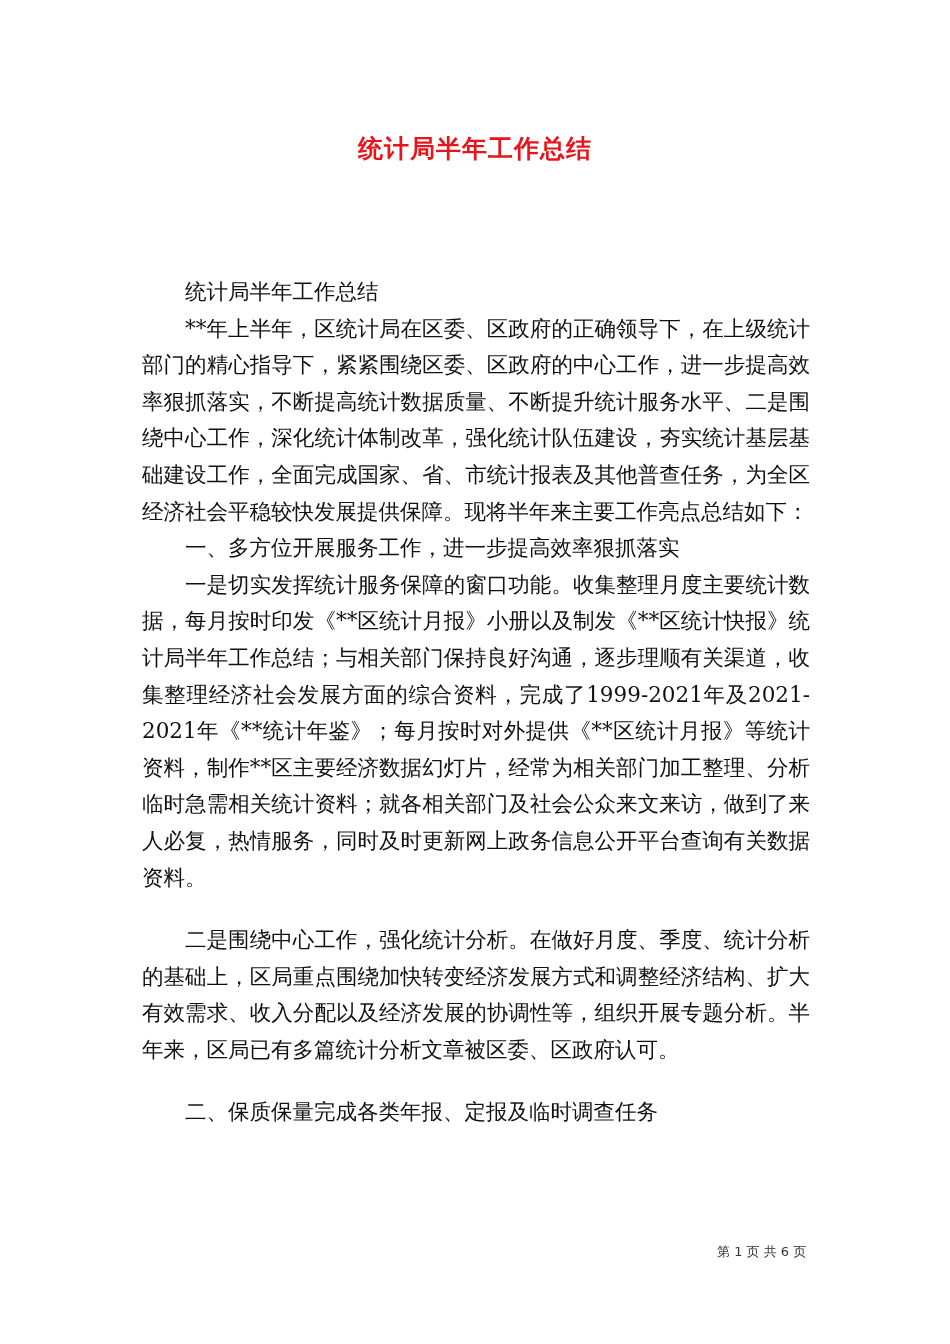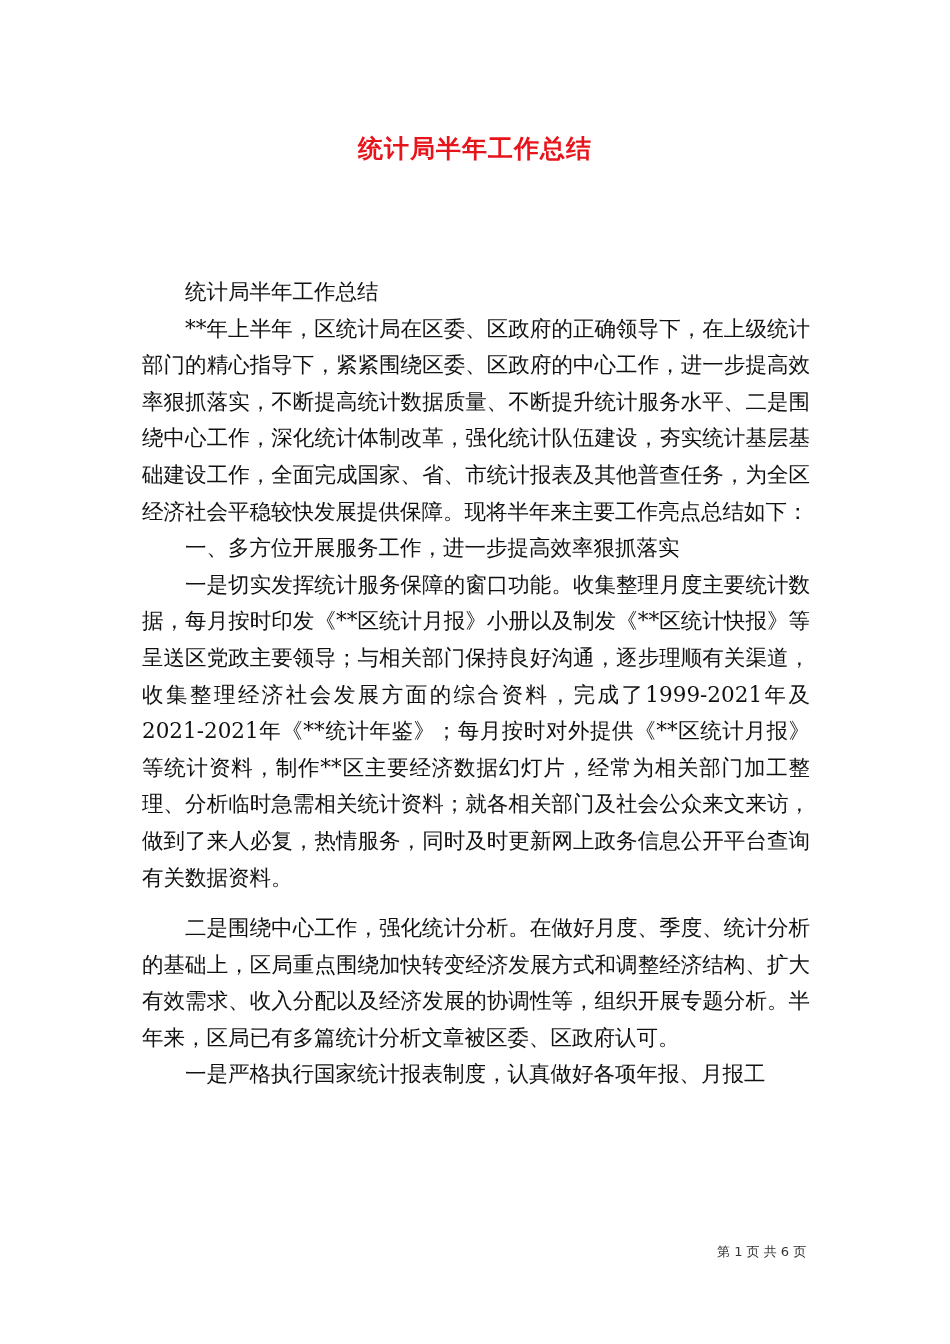--- a/index.html
+++ b/index.html
@@ -41,40 +41,40 @@
       font-size: 21.5px;
       line-height: 36.6px;
       text-align: justify;
       text-justify: inter-character;
     }
     .body-text p {
       margin: 0;
       text-indent: 2em;
     }
     .body-text p.gap-before {
-      margin-top: 14px;
+      margin-top: 26px;
     }
     .footer {
       position: absolute;
       top: 1243px;
       left: 717px;
       font-family: "DejaVu Sans", "Liberation Sans", sans-serif;
       font-size: 13px;
       color: #333333;
     }
   </style>
 </head>
 <body>
 
 <div class="page">
   <div class="title">统计局半年工作总结</div>
 
   <div class="body-text">
     <p>统计局半年工作总结</p>
     <p>**年上半年，区统计局在区委、区政府的正确领导下，在上级统计部门的精心指导下，紧紧围绕区委、区政府的中心工作，进一步提高效率狠抓落实，不断提高统计数据质量、不断提升统计服务水平、二是围绕中心工作，深化统计体制改革，强化统计队伍建设，夯实统计基层基础建设工作，全面完成国家、省、市统计报表及其他普查任务，为全区经济社会平稳较快发展提供保障。现将半年来主要工作亮点总结如下：</p>
     <p>一、多方位开展服务工作，进一步提高效率狠抓落实</p>
-    <p>一是切实发挥统计服务保障的窗口功能。收集整理月度主要统计数据，每月按时印发《**区统计月报》小册以及制发《**区统计快报》等呈送区党政主要领导；与相关部门保持良好沟通，逐步理顺有关渠道，收集整理经济社会发展方面的综合资料，完成了1999-2021年及2021-2021年《**统计年鉴》；每月按时对外提供《**区统计月报》等统计资料，制作**区主要经济数据幻灯片，经常为相关部门加工整理、分析临时急需相关统计资料；就各相关部门及社会公众来文来访，做到了来人必复，热情服务，同时及时更新网上政务信息公开平台查询有关数据资料。</p>
+    <p>一是切实发挥统计服务保障的窗口功能。收集整理月度主要统计数据，每月按时印发《**区统计月报》小册以及制发《**区统计快报》统计局半年工作总结；与相关部门保持良好沟通，逐步理顺有关渠道，收集整理经济社会发展方面的综合资料，完成了1999-2021年及2021-2021年《**统计年鉴》；每月按时对外提供《**区统计月报》等统计资料，制作**区主要经济数据幻灯片，经常为相关部门加工整理、分析临时急需相关统计资料；就各相关部门及社会公众来文来访，做到了来人必复，热情服务，同时及时更新网上政务信息公开平台查询有关数据资料。</p>
     <p class="gap-before">二是围绕中心工作，强化统计分析。在做好月度、季度、统计分析的基础上，区局重点围绕加快转变经济发展方式和调整经济结构、扩大有效需求、收入分配以及经济发展的协调性等，组织开展专题分析。半年来，区局已有多篇统计分析文章被区委、区政府认可。</p>
-    <p>一是严格执行国家统计报表制度，认真做好各项年报、月报工</p>
+    <p class="gap-before">二、保质保量完成各类年报、定报及临时调查任务</p>
   </div>
 
   <div class="footer">第 1 页 共 6 页</div>
 </div>
 
 </body></html>

